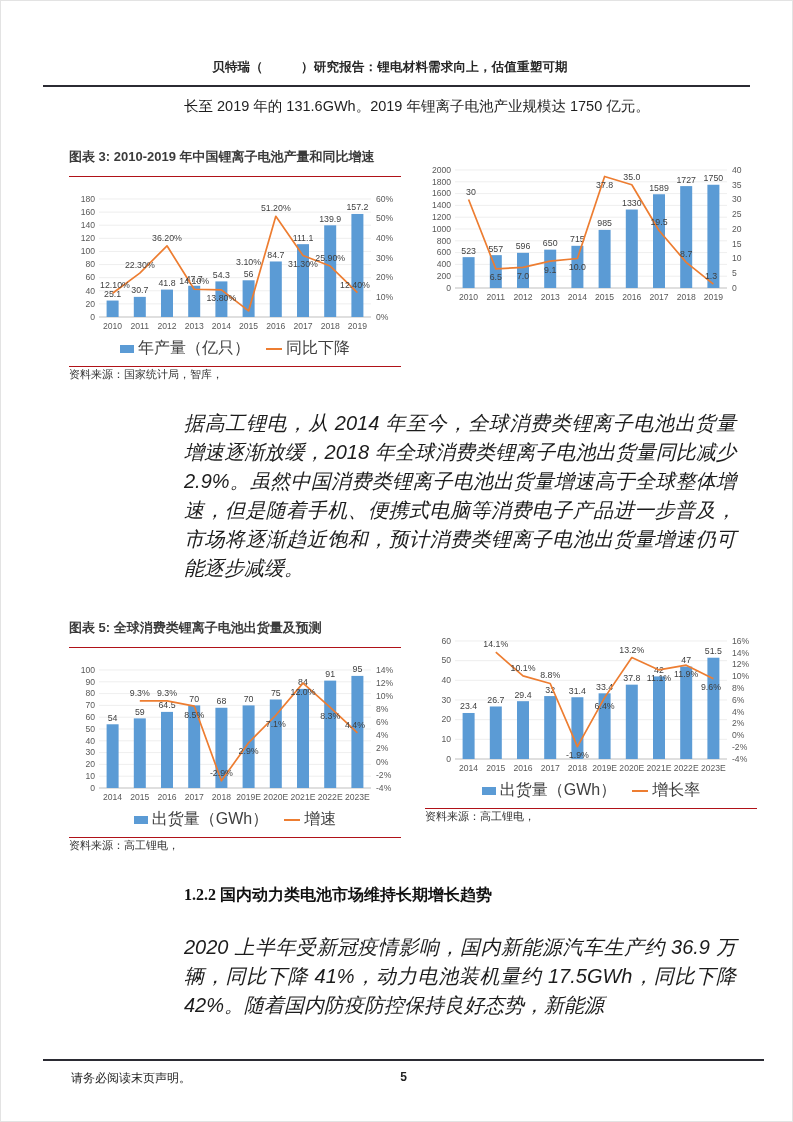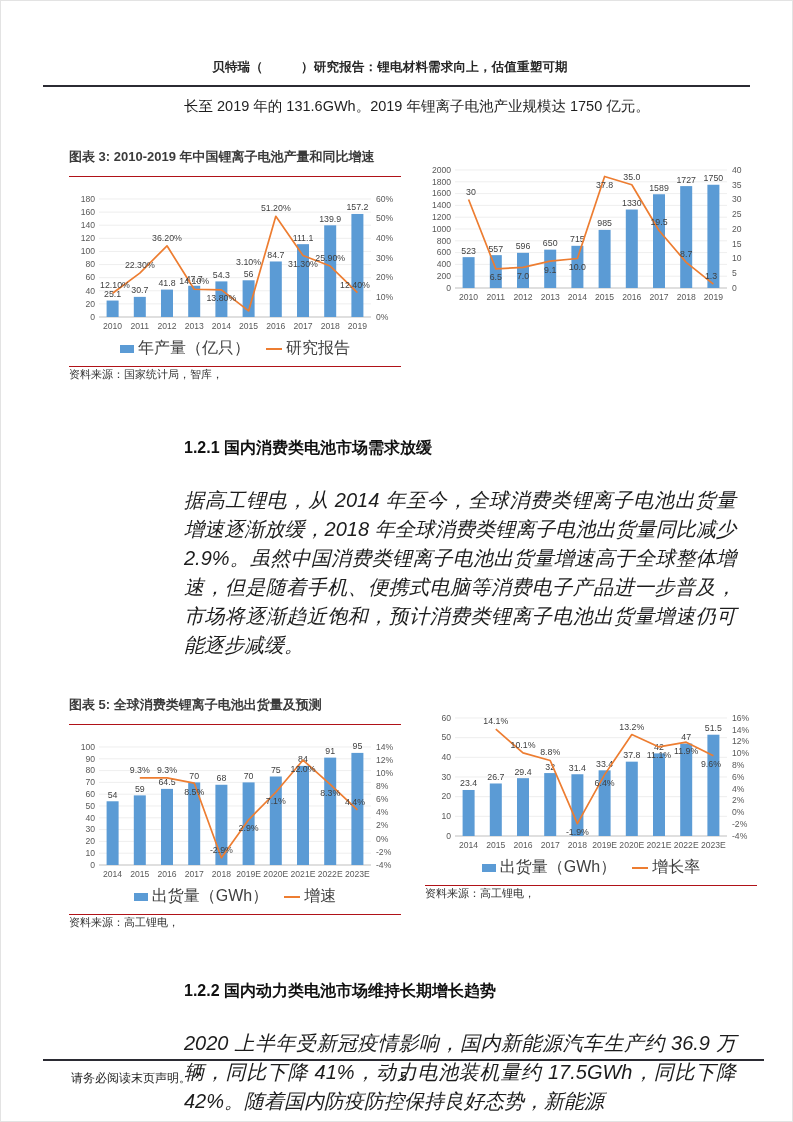--- a/index.html
+++ b/index.html
@@ -15,21 +15,21 @@
   .fig-row{display:flex;gap:24px;margin:31px 0 0 26px;width:687px;}
   .figure{width:332px;}
   .fig-title{font-size:13px;font-weight:700;color:#3b3b3b;padding-bottom:10px;border-bottom:1.6px solid #b01218;}
   svg.chart{display:block;width:332px;height:154px;margin-top:6px;}
   .legend{display:flex;justify-content:center;align-items:center;gap:16px;font-size:16px;color:#404040;margin:1px 0 7px;}
   .lg-item{display:inline-flex;align-items:center;}
   .sw-bar{width:14px;height:8px;background:#5B9BD5;display:inline-block;margin-right:4px;}
   .sw-line{width:16px;height:2px;background:#ED7D31;display:inline-block;margin-right:4px;}
   .fig-source{border-top:1.6px solid #b01218;padding-top:0;font-size:11px;color:#333;}
   .sec-heading{margin:56px 14px 0 141px;font-size:16px;font-weight:700;color:#111;}
-  .sec-heading.second{margin-top:51px;}
+  .sec-heading.second{margin-top:32px;font-family:Liberation Serif, serif;}
   .body-par{margin:27px 14px 0 141px;font-size:20px;line-height:29px;text-align:justify;color:#1c1c1c;font-style:italic;}
   .fig-row.second{margin-top:36px;justify-content:space-between;}
   .footer{position:absolute;left:42px;right:28px;top:1058px;border-top:2px solid #2b2b33;padding-top:9px;font-size:12px;color:#222;}
   .footer-left{margin-left:28px;}
   .page-num{position:absolute;left:0;right:0;top:9px;text-align:center;font-weight:700;}
 </style>
 </head>
 <body>
 
 <div class="page">
@@ -113,21 +113,21 @@
           <text x="261.2" y="78.06333333333333" text-anchor="middle" font-size="8.8" fill="#3f3f3f">25.90%</text>
           <text x="286" y="104.61333333333333" text-anchor="middle" font-size="8.8" fill="#3f3f3f">12.40%</text>
         </svg>
       <div class="legend">
         <span class="lg-item">
             <span class="sw-bar"></span>
             <span>年产量（亿只）</span>
           </span>
         <span class="lg-item">
             <span class="sw-line"></span>
-            <span>研究报告</span>
+            <span>同比下降</span>
           </span>
       </div>
       <div class="fig-source">资料来源：国家统计局，智库，</div>
     </div>
 
     <div class="figure">
       <svg class="chart" viewBox="0 0 332 154">
           <line x1="30" y1="134" x2="302" y2="134" stroke="#bfbfbf" stroke-width="1"></line>
           <text x="26" y="136.8" text-anchor="end" font-size="8.6" fill="#595959">0</text>
           <line x1="30" y1="122.2" x2="302" y2="122.2" stroke="#e2e2e2" stroke-width="0.6"></line>
@@ -198,21 +198,20 @@
           <text x="179.6" y="33.99000000000001" text-anchor="middle" font-size="8.8" fill="#3f3f3f">37.8</text>
           <text x="206.79999999999998" y="25.75" text-anchor="middle" font-size="8.8" fill="#3f3f3f">35.0</text>
           <text x="234" y="71.475" text-anchor="middle" font-size="8.8" fill="#3f3f3f">19.5</text>
           <text x="261.2" y="103.33500000000001" text-anchor="middle" font-size="8.8" fill="#3f3f3f">8.7</text>
           <text x="286" y="125.16499999999999" text-anchor="middle" font-size="8.8" fill="#3f3f3f">1.3</text>
         </svg>
     </div>
 
   </div>
 
-  <h2 class="sec-heading">1.2.1 国内消费类电池市场需求放缓</h2>
   <p class="body-par">据高工锂电，从 2014 年至今，全球消费类锂离子电池出货量增速逐渐放缓，2018 年全球消费类锂离子电池出货量同比减少 2.9%。虽然中国消费类锂离子电池出货量增速高于全球整体增速，但是随着手机、便携式电脑等消费电子产品进一步普及，市场将逐渐趋近饱和，预计消费类锂离子电池出货量增速仍可能逐步减缓。</p>
 
   <div class="fig-row second">
 
     <div class="figure">
       <div class="fig-title">图表 5: 全球消费类锂离子电池出货量及预测</div>
       <svg class="chart" viewBox="0 0 332 154">
           <line x1="30" y1="134" x2="302" y2="134" stroke="#bfbfbf" stroke-width="1"></line>
           <text x="26" y="136.8" text-anchor="end" font-size="8.6" fill="#595959">0</text>
           <line x1="30" y1="122.2" x2="302" y2="122.2" stroke="#e2e2e2" stroke-width="0.6"></line>

